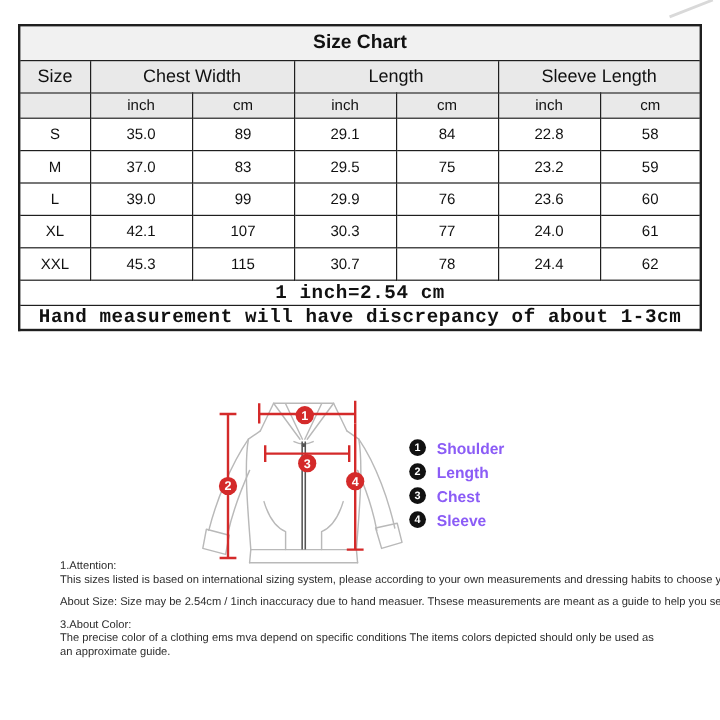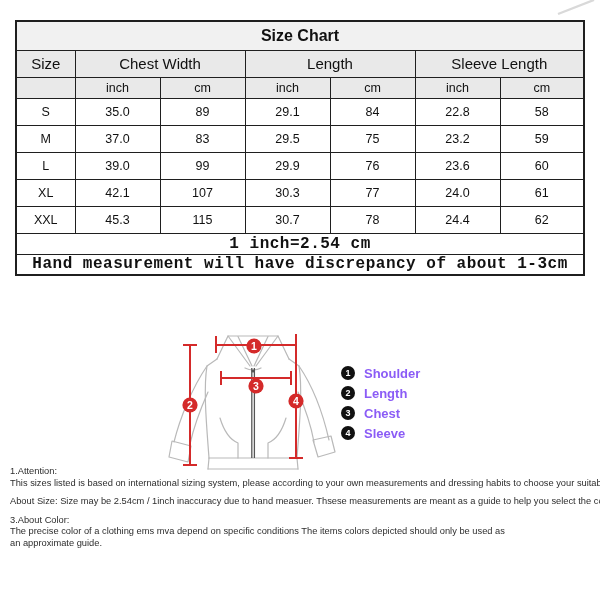--- a/index.html
+++ b/index.html
@@ -26,21 +26,21 @@
   .legend { position: absolute; left: 341px; top: 366px; }
   .legend-item { display: flex; align-items: center; height: 14px; margin-bottom: 6px; }
   .legend-bullet { width: 14px; height: 14px; border-radius: 50%; background: #111;
     color: #fff; font-size: 9px; font-weight: bold; line-height: 14px; text-align: center;
     flex: 0 0 14px; }
   .legend-label { margin-left: 9px; font-size: 13px; font-weight: 600; color: #8b5cf6; }
 
   
   .footnotes { position: absolute; left: 10px; top: 466px; width: 586px;
     font-size: 9.3px; line-height: 11.5px; color: #2d2d2d; }
-  .footnote-section { margin-bottom: 7px; }
+  .footnote-section { margin-bottom: 7px; margin-left: 40px; }
   .footnote-line { white-space: nowrap; }
 
   
   .corner-svg { position: absolute; left: 540px; top: 0; }
 </style>
 </head>
 <body>
 
 <svg class="corner-svg" width="60" height="16" viewBox="0 0 60 16">
   <line x1="18" y1="14" x2="54" y2="0" stroke="#d9d9d9" stroke-width="2.4"></line>

